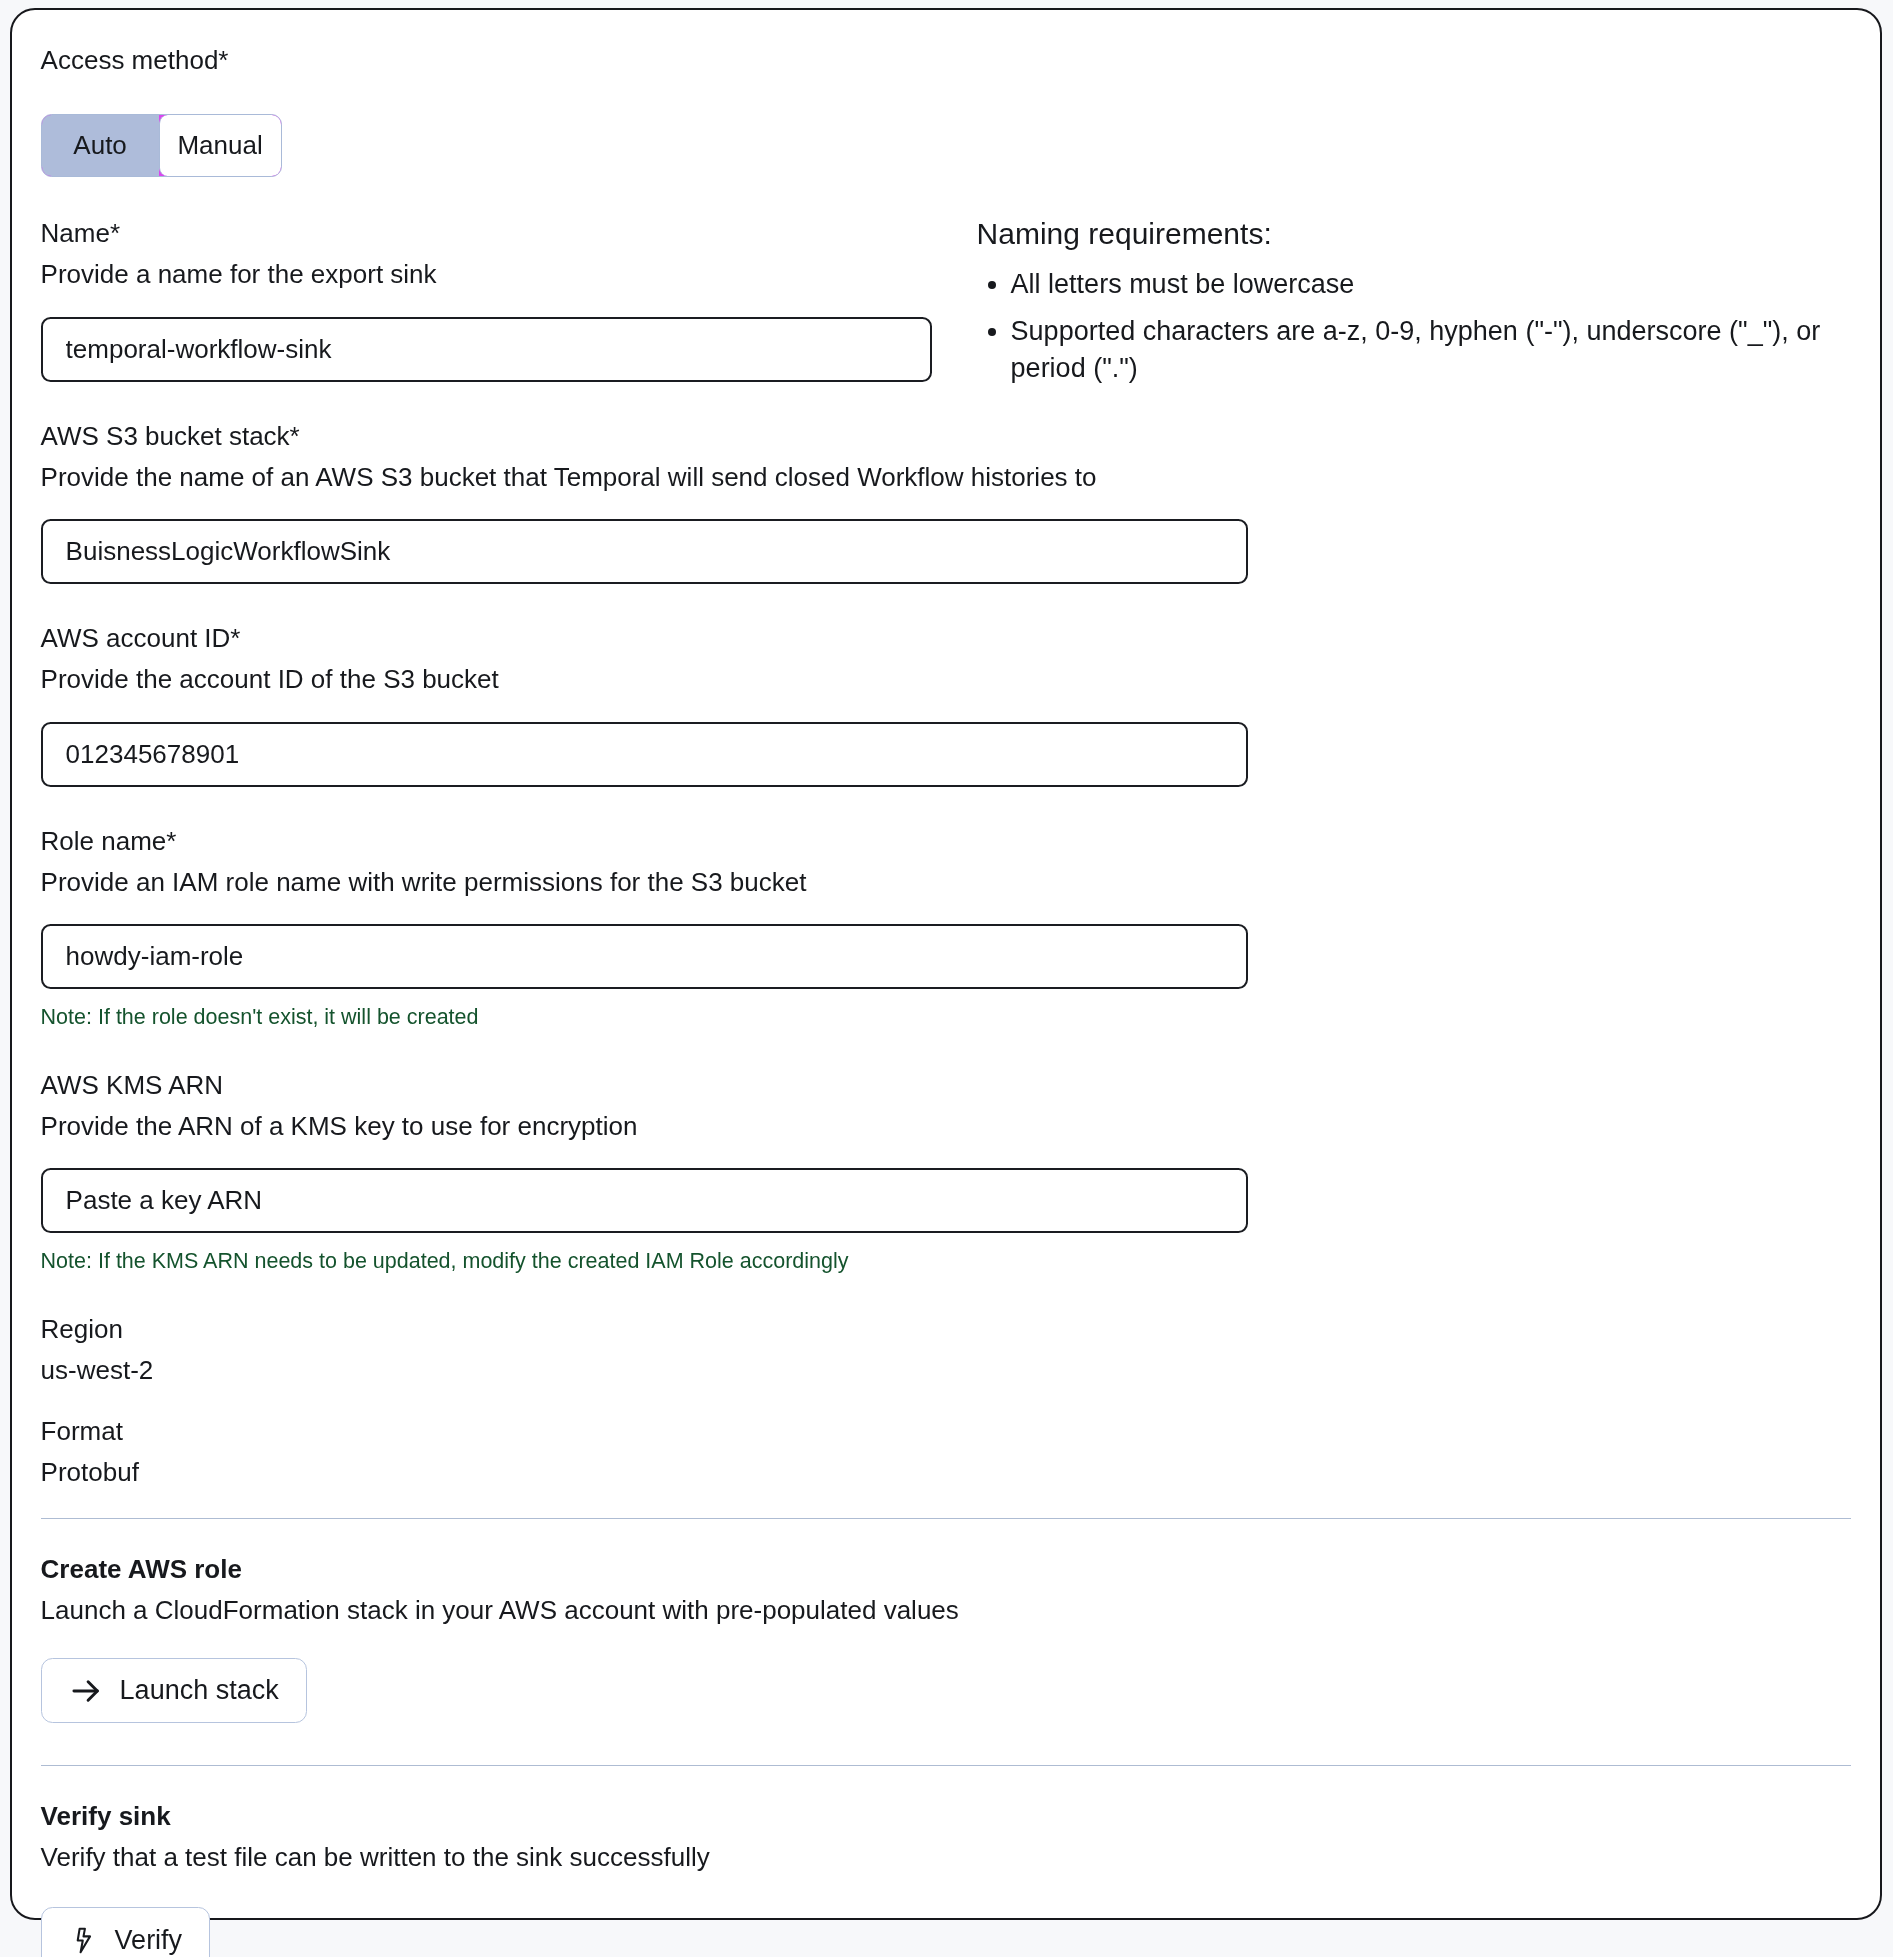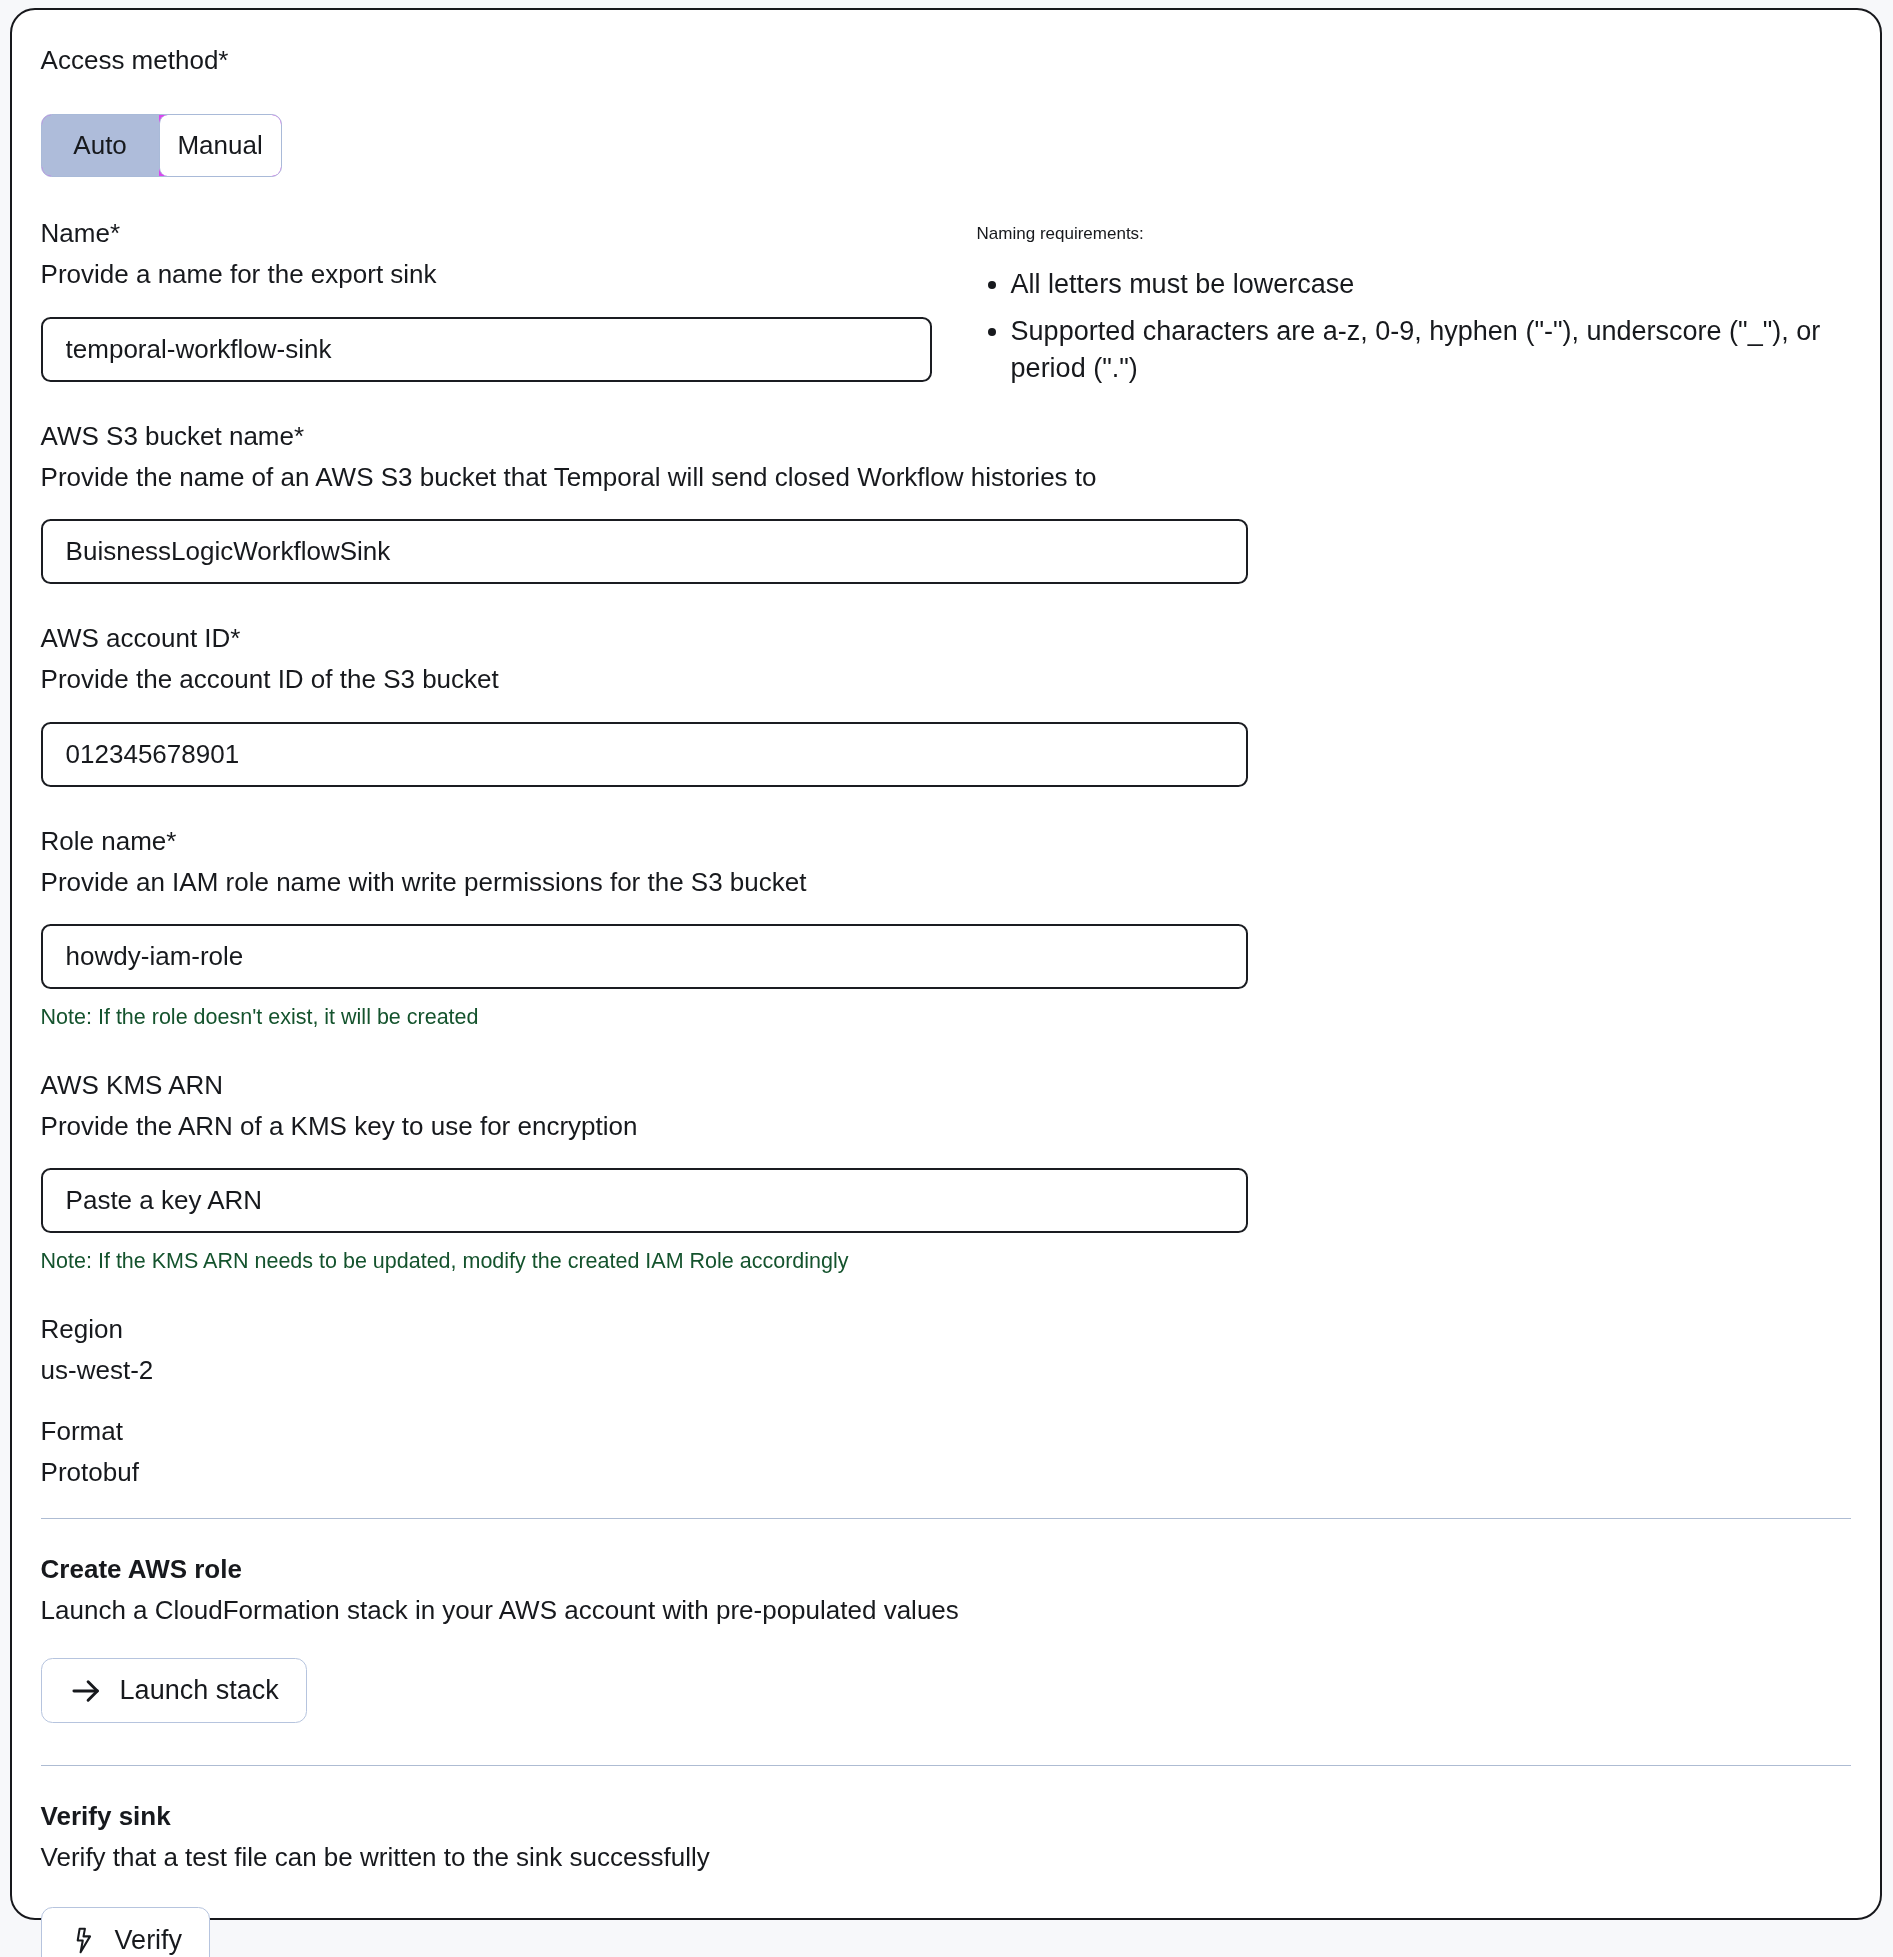--- a/index.html
+++ b/index.html
@@ -40,21 +40,21 @@
   .segment.selected { background: #aebcda; width: 117px; }
   .segment.unselected {
     background: #ffffff; flex: 1;
     border-left: 1.9px solid #a9bad8;
     border-radius: 8.6px;
   }
 
   .two-col { display: flex; align-items: flex-start; gap: 20px; }
   .name-col { width: 891px; flex: none; }
   .req-col  { margin-left: 25px; width: 899px; }
-  .req-title { font-size: 17px; line-height: 34px; margin-bottom: 15.3px; }
+  .req-title { font-size: 30px; line-height: 34px; margin-bottom: 15.3px; }
   .req-list { padding-left: 34px; max-width: 865px; }
   .req-list li { font-size: 27px; line-height: 37px; margin-bottom: 9.6px; }
 
   .text-input {
     display: block;
     width: 1207px; height: 65px;
     border: 2.4px solid #1a1c21;
     border-radius: 9.6px;
     padding: 0 23px;
     font-size: 26px;
@@ -121,21 +121,21 @@
       <div class="req-title">Naming requirements:</div>
       <ul class="req-list">
         <li>All letters must be lowercase</li>
         <li>Supported characters are a-z, 0-9, hyphen ("-"), underscore ("_"), or period (".")</li>
       </ul>
     </div>
   </div>
 
   
   <div class="field">
-    <div class="label">AWS S3 bucket name*</div>
+    <div class="label">AWS S3 bucket stack*</div>
     <div class="desc">Provide the name of an AWS S3 bucket that Temporal will send closed Workflow histories to</div>
     <input class="text-input" type="text" value="BuisnessLogicWorkflowSink" style="">
   </div>
 
   
   <div class="field">
     <div class="label">AWS account ID*</div>
     <div class="desc">Provide the account ID of the S3 bucket</div>
     <input class="text-input" type="text" value="012345678901" style="">
   </div>

